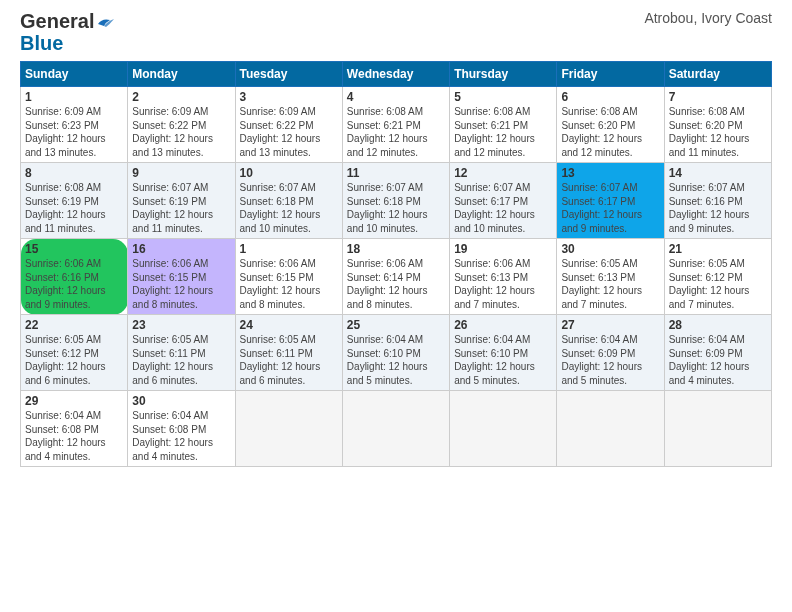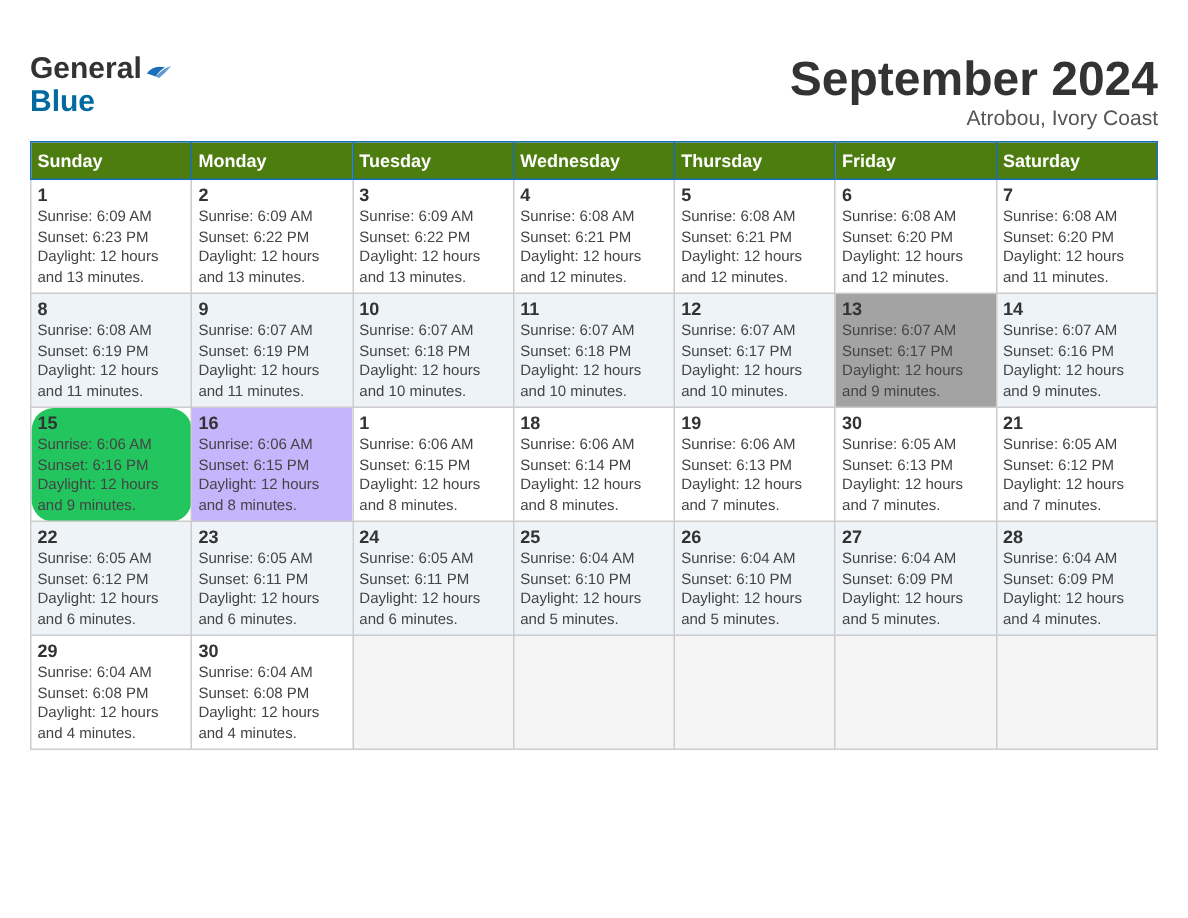--- a/index.html
+++ b/index.html
@@ -6,21 +6,21 @@
     body {
       font-family: Arial, sans-serif;
       background: #fff;
       width: 792px;
       height: 612px;
       overflow: hidden;
     }
     .page {
       width: 792px;
       height: 436px;
-      padding: 35px 20px 10px 20px;
+      padding: 10px 20px 10px 20px;
       background: #fff;
     }
     .header-row {
       display: flex;
       justify-content: space-between;
       align-items: flex-start;
       margin-bottom: 8px;
     }
     .logo {
       display: flex;
@@ -44,21 +44,21 @@
       font-size: 14px;
       color: #555;
       text-align: right;
     }
     .calendar {
       width: 100%;
       border-collapse: collapse;
       table-layout: fixed;
     }
     .calendar th {
-      background: #4d7c0f;
+      background: #0369a1;
       color: #fff;
       font-size: 12px;
       font-weight: bold;
       padding: 5px 4px;
       text-align: left;
       border: 1px solid #1a6fba;
     }
     .calendar td {
       border: 1px solid #ccc;
       vertical-align: top;
@@ -93,21 +93,20 @@
       <div class="logo-top-row">
         <span style="font-size:20px;font-weight:bold;color:#333;">General</span>
         <svg width="18" height="14" viewBox="0 0 18 14" style="margin-left:2px;margin-top:2px;">
           <path d="M2,8 Q6,2 14,4 Q10,6 8,10 Z" fill="#1a6fba"></path>
           <path d="M8,10 Q12,5 18,3 Q14,8 10,11 Z" fill="#1a6fba" opacity="0.7"></path>
         </svg>
       </div>
       <span style="font-size:20px;font-weight:bold;color:#0369a1;line-height:1;">Blue</span>
     </div>
     <div class="title-section">
-      <div class="month-title">September 2024</div>
       <div class="subtitle">Atrobou, Ivory Coast</div>
     </div>
   </div>
 
   <table class="calendar">
     <thead>
       <tr>
         <th>Sunday</th>
         <th>Monday</th>
         <th>Tuesday</th>
@@ -162,21 +161,21 @@
 <div class="day-info">Sunrise: 6:07 AM<br>Sunset: 6:18 PM<br>Daylight: 12 hours and 10 minutes.</div>
           </td>
           <td style="background: rgb(238, 243, 248);">
             <span class="day-num">11</span>
 <div class="day-info">Sunrise: 6:07 AM<br>Sunset: 6:18 PM<br>Daylight: 12 hours and 10 minutes.</div>
           </td>
           <td style="background: rgb(238, 243, 248);">
             <span class="day-num">12</span>
 <div class="day-info">Sunrise: 6:07 AM<br>Sunset: 6:17 PM<br>Daylight: 12 hours and 10 minutes.</div>
           </td>
-          <td style="background: #a3a3a3;">
+          <td style="background: #0ea5e9;">
             <span class="day-num">13</span>
 <div class="day-info">Sunrise: 6:07 AM<br>Sunset: 6:17 PM<br>Daylight: 12 hours and 9 minutes.</div>
           </td>
           <td style="background: rgb(238, 243, 248);">
             <span class="day-num">14</span>
 <div class="day-info">Sunrise: 6:07 AM<br>Sunset: 6:16 PM<br>Daylight: 12 hours and 9 minutes.</div>
           </td>
         </tr>
         <tr>
           <td style="background: #22c55e; border-radius: 15px;">

